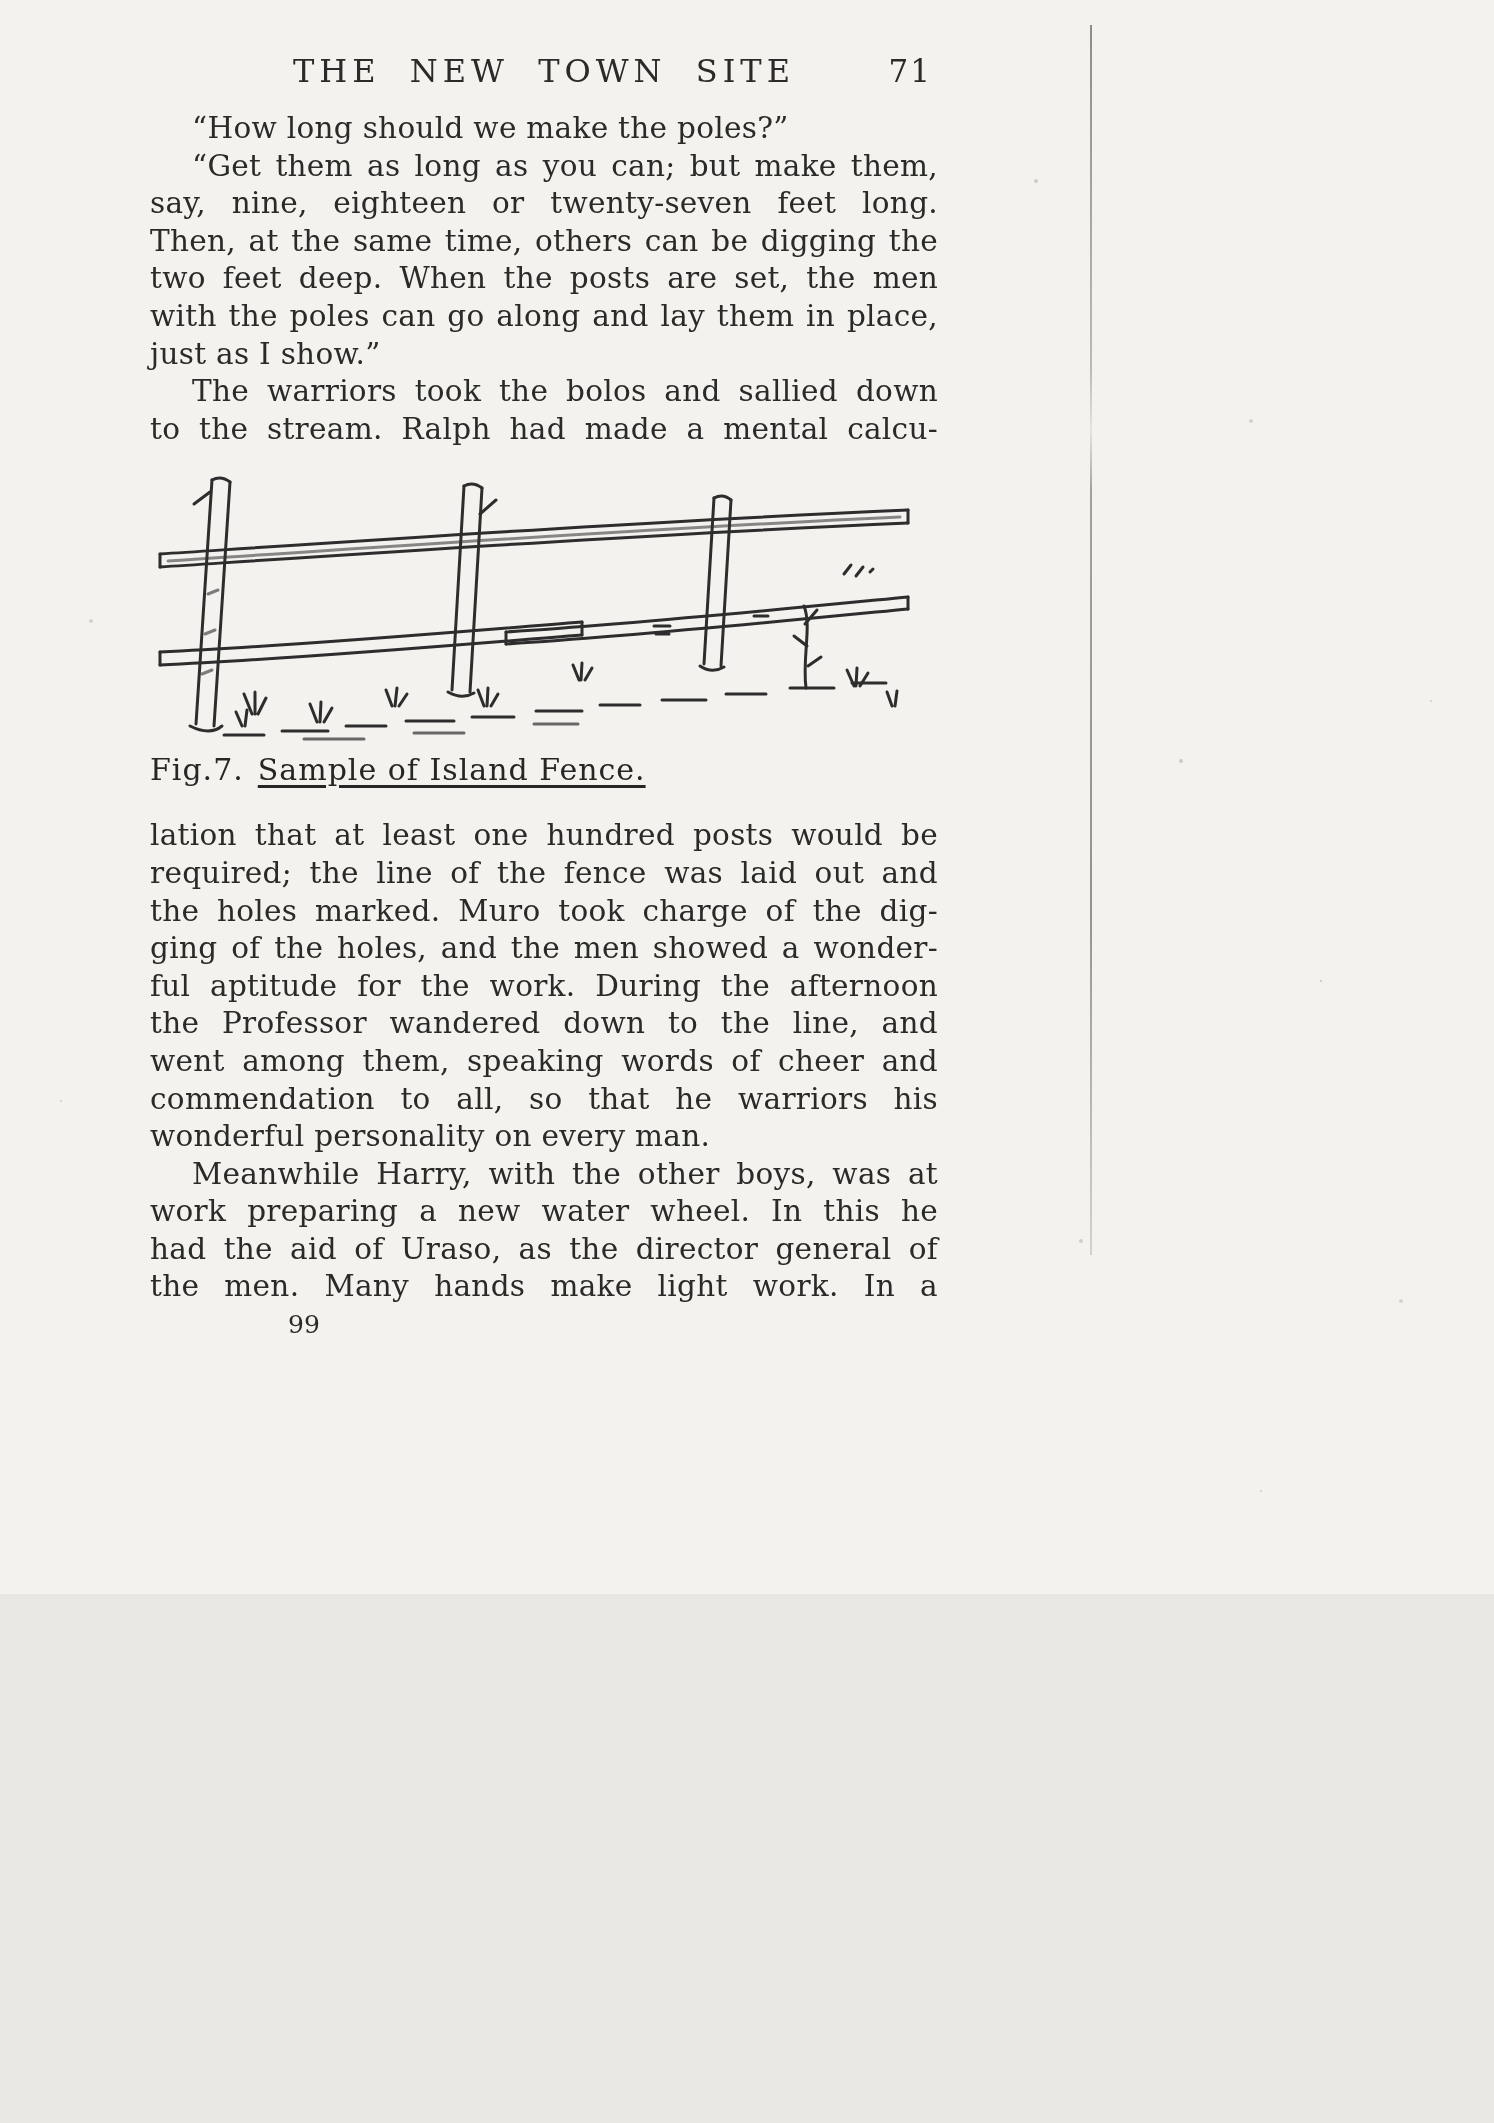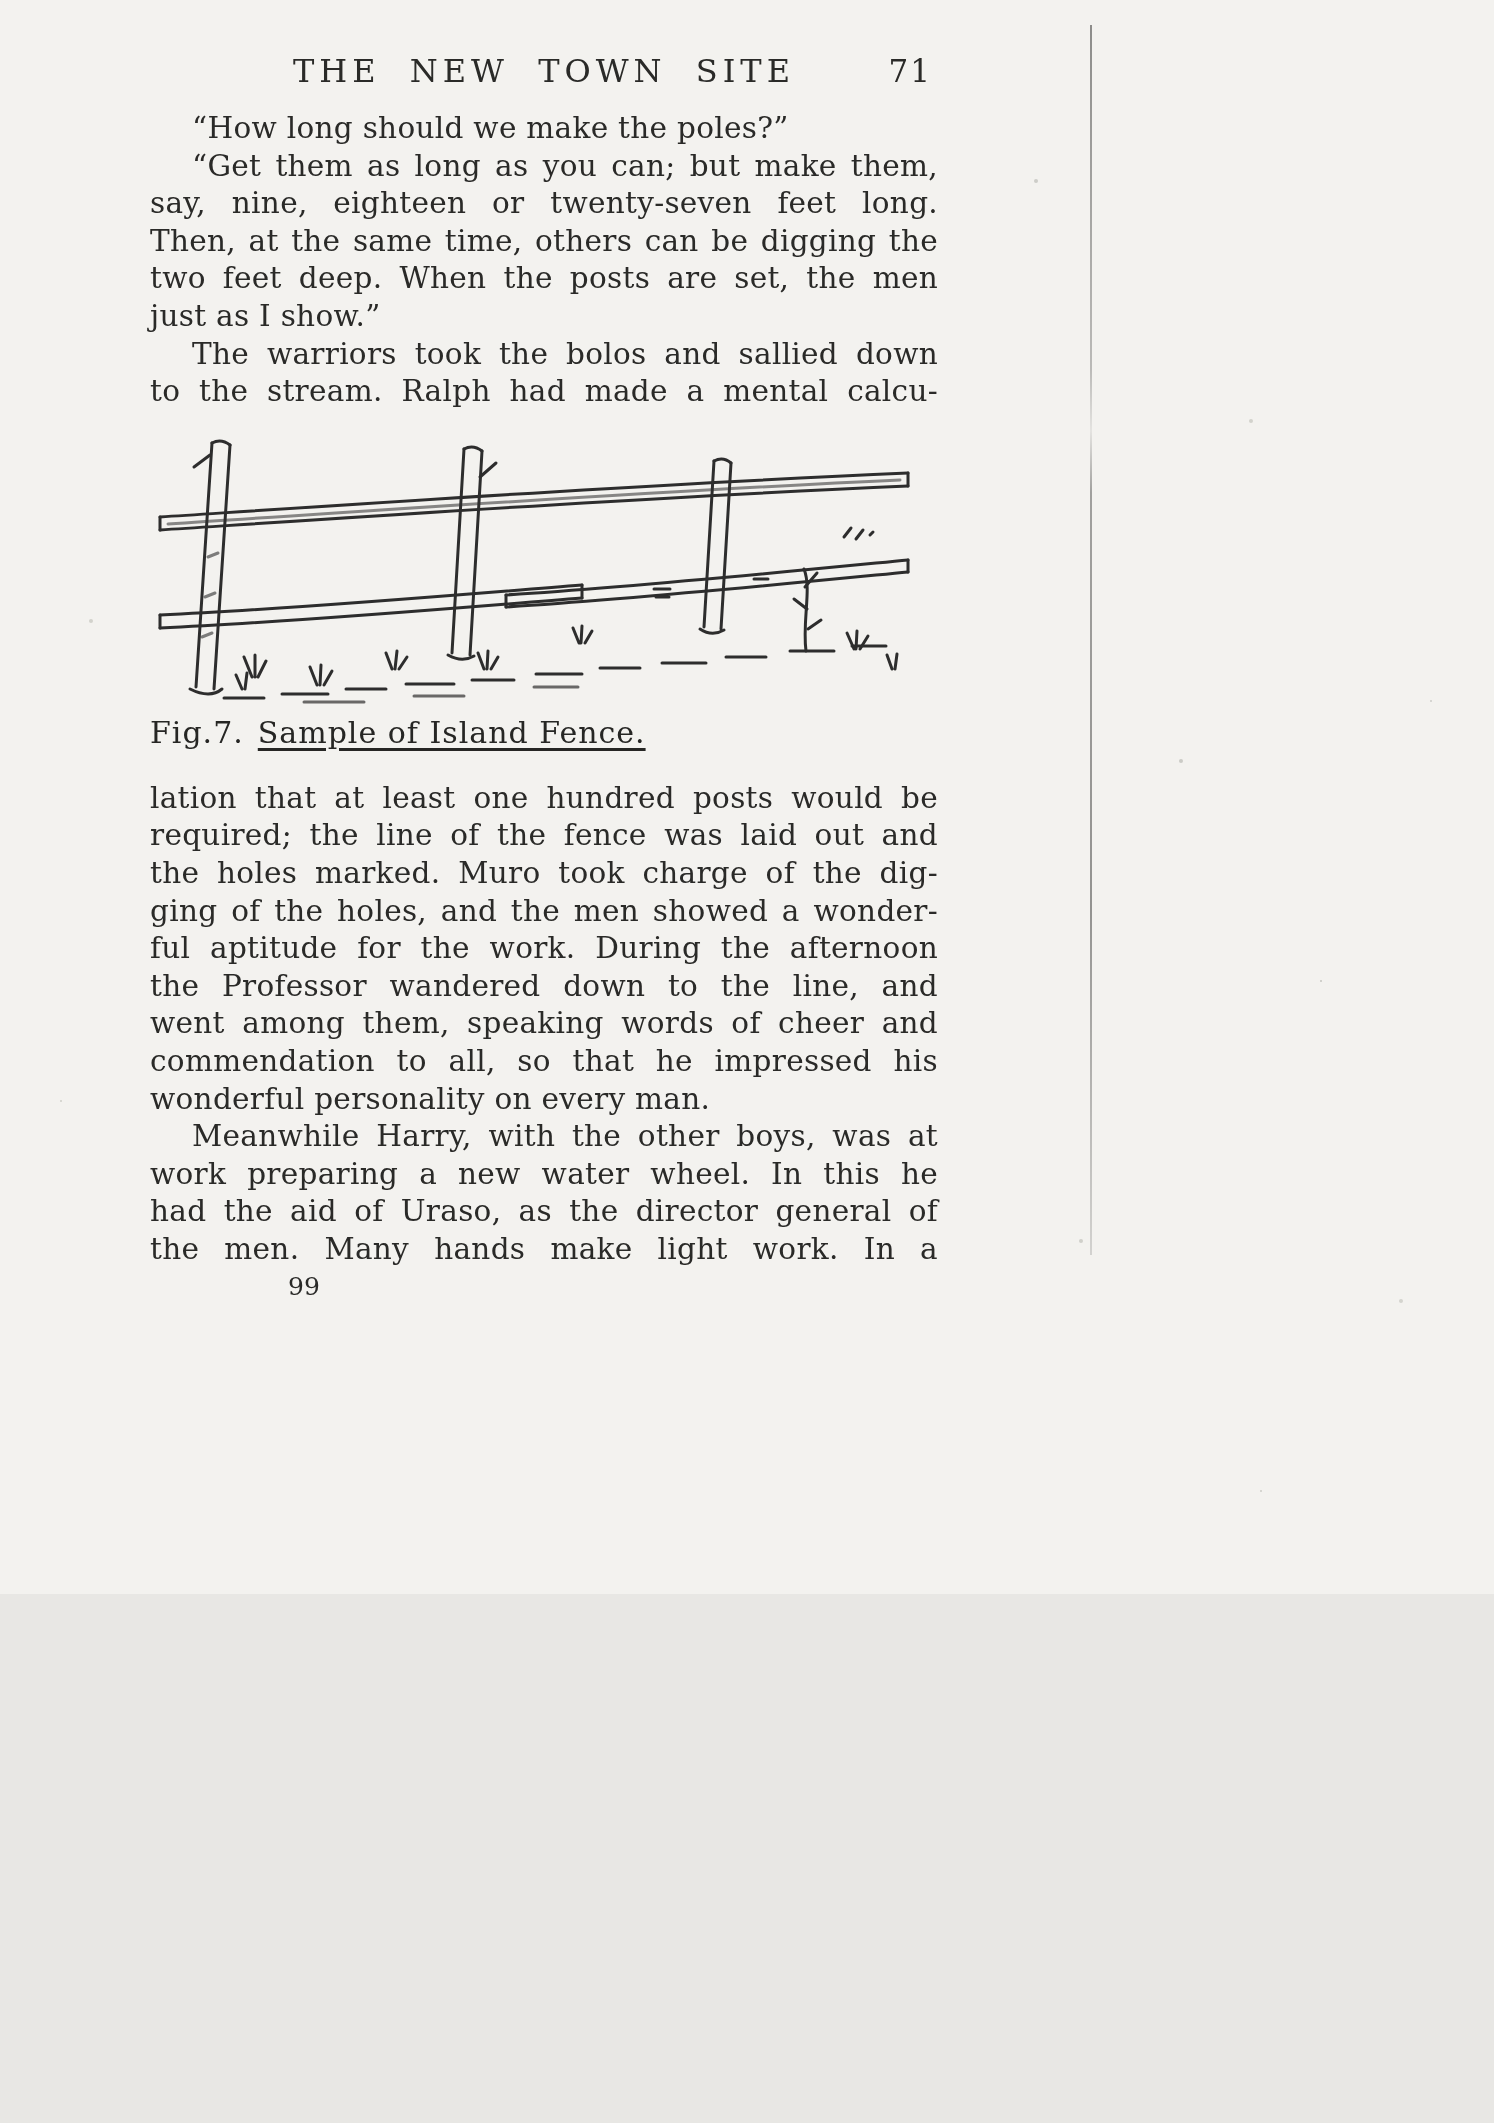--- a/index.html
+++ b/index.html
@@ -88,20 +88,21 @@
 
     <div class="para">
       <div class="line indent">“How long should we make the poles?”</div>
     </div>
 
     <div class="para">
       <div class="line just indent">“Get them as long as you can; but make them,</div>
       <div class="line just">say, nine, eighteen or twenty-seven feet long.</div>
       <div class="line just">Then, at the same time, others can be digging the</div>
       <div class="line just">two feet deep. When the posts are set, the men</div>
+      <div class="line just">with the poles can go along and lay them in place,</div>
       <div class="line">just as I show.”</div>
     </div>
 
     <div class="para">
       <div class="line just indent">The warriors took the bolos and sallied down</div>
       <div class="line just">to the stream. Ralph had made a mental calcu-</div>
     </div>
 
     <figure class="figure">
       <div class="fence-wrap">
@@ -164,21 +165,21 @@
     </figure>
 
     <div class="para after-fig">
       <div class="line just">lation that at least one hundred posts would be</div>
       <div class="line just">required; the line of the fence was laid out and</div>
       <div class="line just">the holes marked. Muro took charge of the dig-</div>
       <div class="line just">ging of the holes, and the men showed a wonder-</div>
       <div class="line just">ful aptitude for the work. During the afternoon</div>
       <div class="line just">the Professor wandered down to the line, and</div>
       <div class="line just">went among them, speaking words of cheer and</div>
-      <div class="line just">commendation to all, so that he impressed his</div>
+      <div class="line just">commendation to all, so that he warriors his</div>
       <div class="line">wonderful personality on every man.</div>
     </div>
 
     <div class="para">
       <div class="line just indent">Meanwhile Harry, with the other boys, was at</div>
       <div class="line just">work preparing a new water wheel. In this he</div>
       <div class="line just">had the aid of Uraso, as the director general of</div>
       <div class="line just">the men. Many hands make light work. In a</div>
     </div>
 

